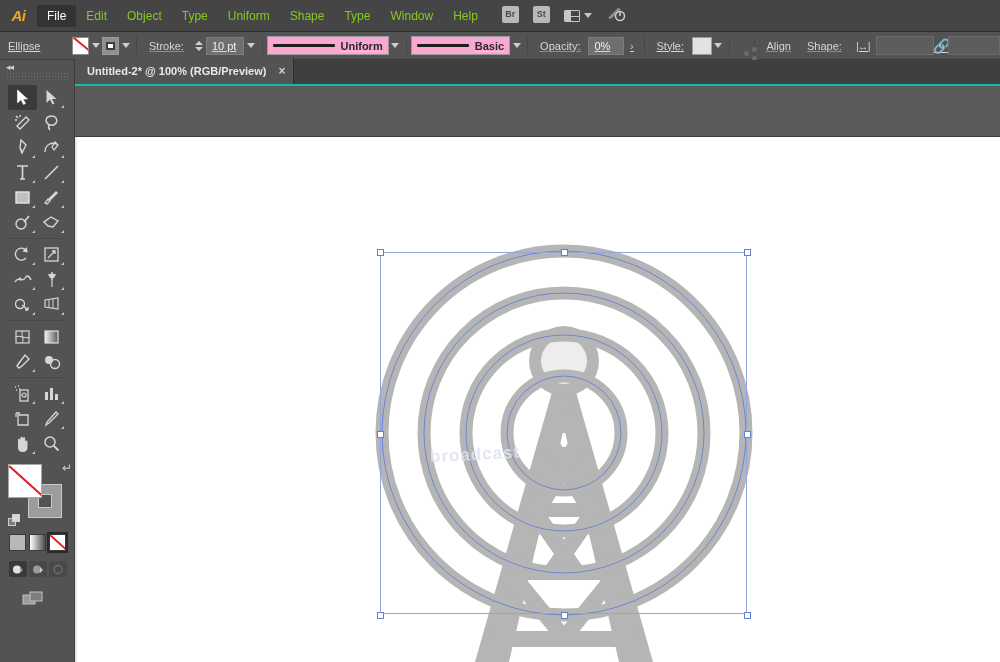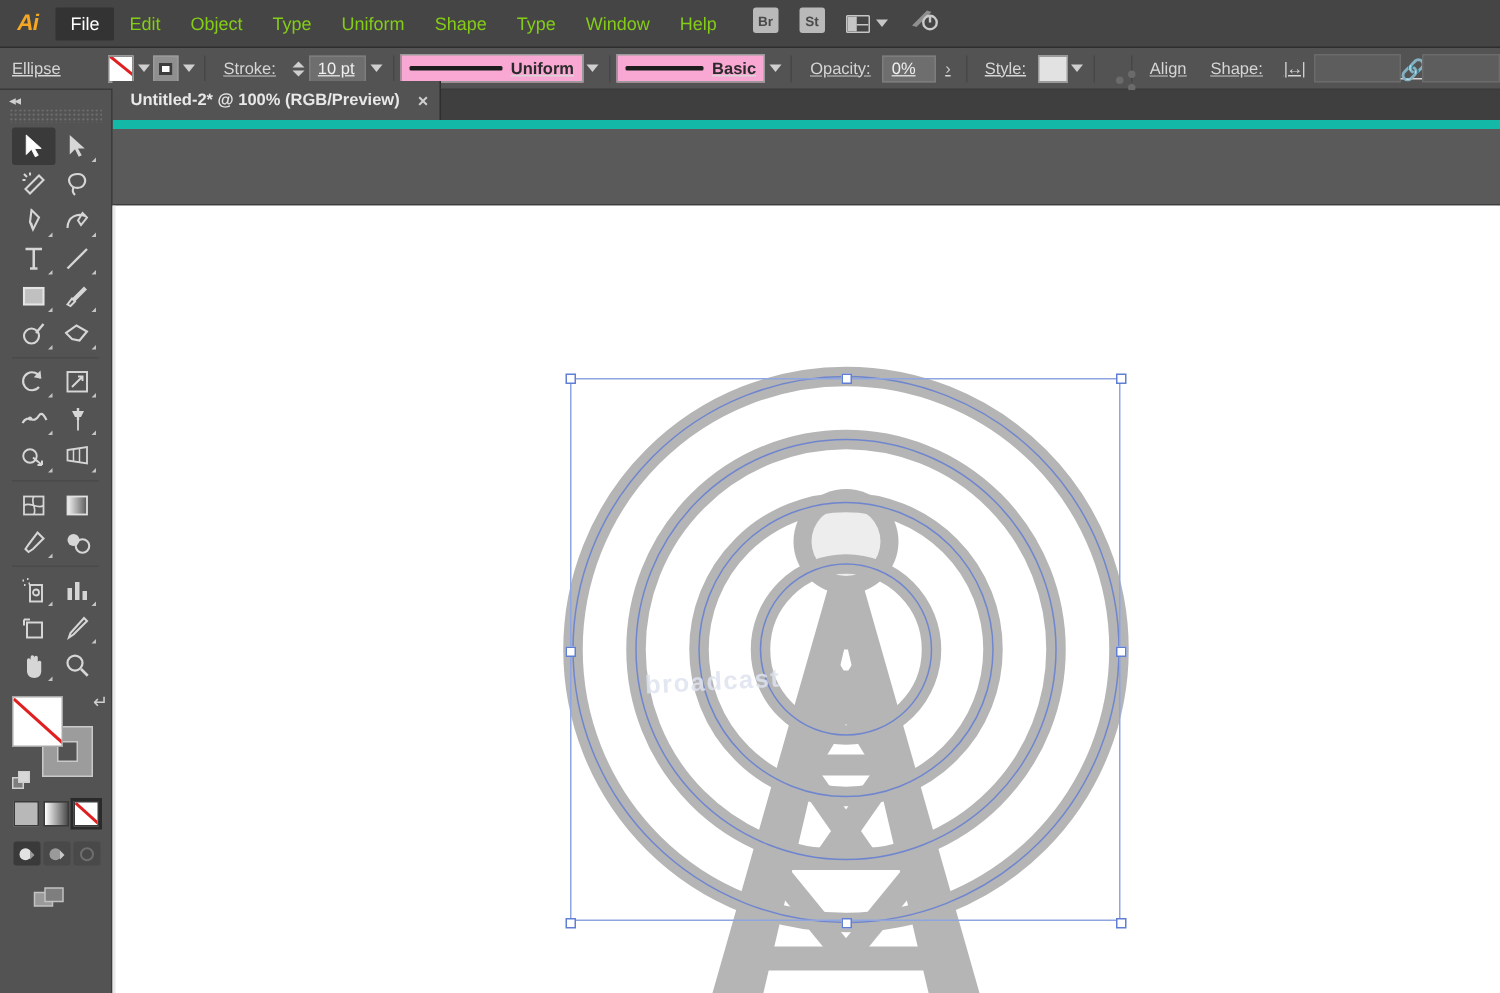--- a/index.html
+++ b/index.html
@@ -112,21 +112,21 @@
   .recolor-icon::after { width: 4px; height: 4px; left: 6px; top: 2px; opacity:0; }
 
   .width-icon { font-size: 11px; color: #cfcfcf; letter-spacing: -1px; padding: 0 6px; white-space: nowrap; }
   .empty-field { width: 78px; height: 19px; background: #5d5d5d; border: 1px solid #6b6b6b; }
   .link-icon { width: 14px; height: 18px; color: #6f6f6f; font-size: 14px; text-align: center; line-height: 18px; }
   .arrow-right { color: #c9c9c9; font-size: 11px; padding: 0 6px; }
 
   
   .tabbar {
     position: absolute; left: 75px; top: 60px; width: 925px; height: 26px;
-    background: #3f3f3f; border-bottom: 6px solid #14b8a6;
+    background: #3f3f3f; border-bottom: 2px solid #14b8a6;
     display: flex; align-items: flex-end;
   }
   .doctab {
     height: 26px; background: #535353; display: flex; align-items: center;
     padding: 0 8px 0 12px; gap: 12px; border-right: 1px solid #2e2e2e;
     font-size: 11px; color: #e8e8e8; font-weight: bold;
   }
   .tab-close { color: #cfcfcf; font-size: 12px; line-height: 1; }
 
   

